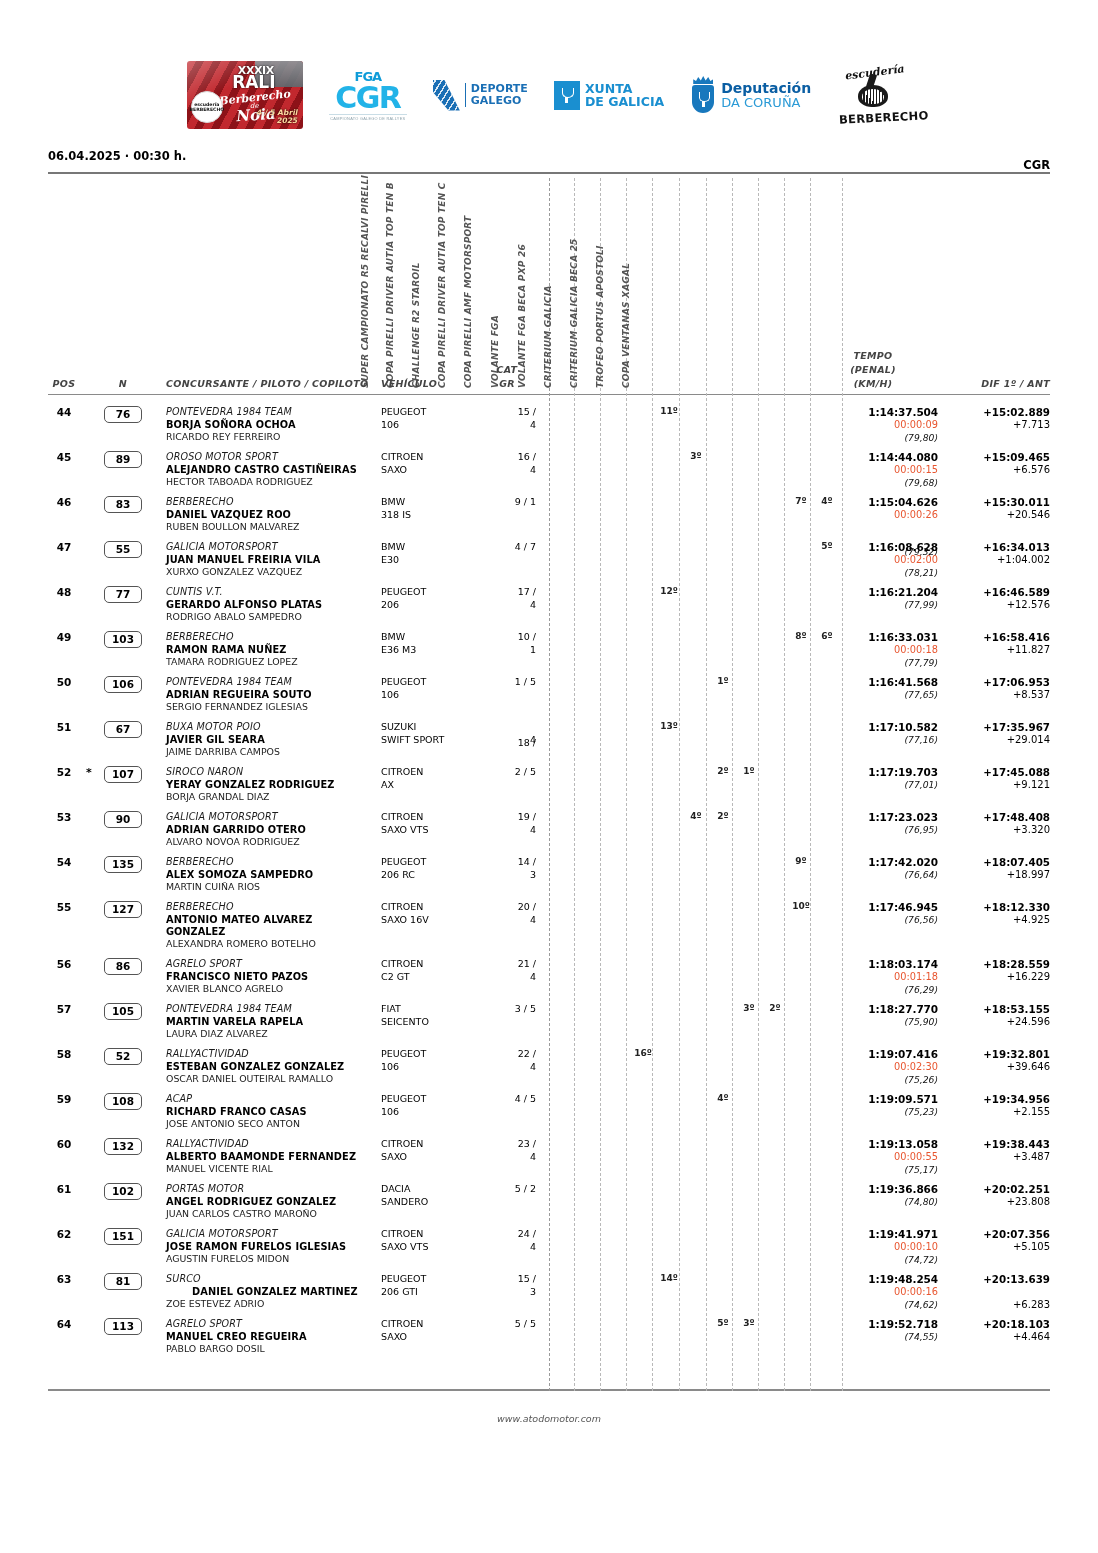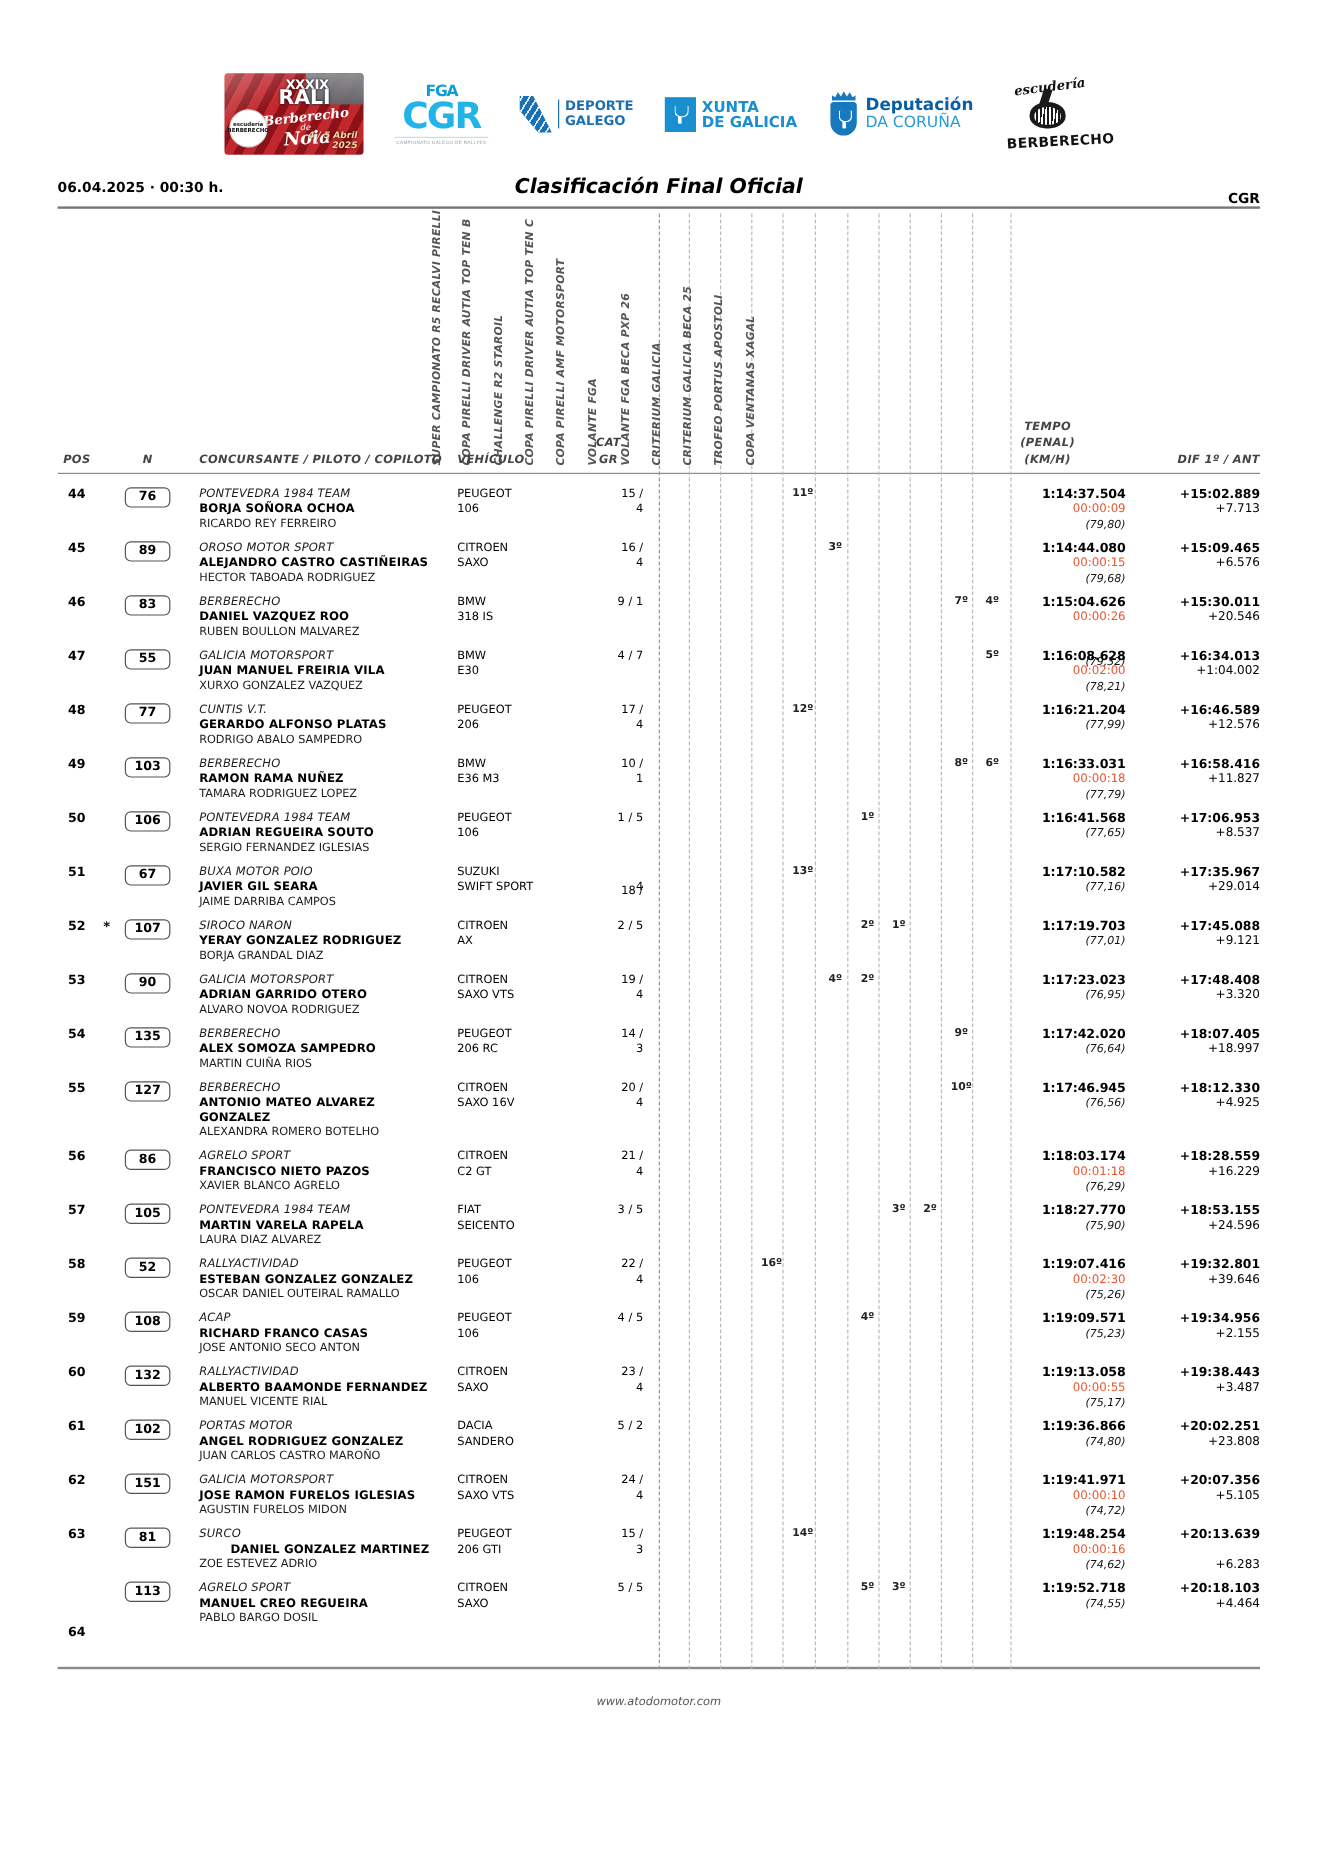--- a/index.html
+++ b/index.html
@@ -476,21 +476,20 @@
       <div class="rod"></div>
       <div class="fan"></div>
     </div>
     <div class="esc-bottom">BERBERECHO</div>
   </div>
 
 </div>
 
 <div class="title-row">
   <div class="title-date">06.04.2025 · 00:30 h.</div>
-  <div class="title-main">Clasificación Final Oficial</div>
   <div class="title-right">CGR</div>
 </div>
 <div class="rule-top"></div>
 
 <div class="table-area">
   <div class="rule-head"></div>
   <div class="rule-bottom"></div>
   <div id="vlines">
       <div class="vline solid-left" style="left: 501px; top: 0px; height: 1213px;"></div>
       <div class="vline" style="left: 526px; top: 0px; height: 1213px;"></div>
@@ -851,21 +850,21 @@
         <div class="r-cat1" style="top: 0px;">15 /</div>
         <div class="r-cat2" style="top: 13px;">3</div>
         <div class="r-trophy" style="left: 608px; top: 0px;">14º</div>
         <div class="r-time" style="top: 0px;">1:19:48.254</div>
         <div class="r-penal" style="top: 13px;">00:00:16</div>
         <div class="r-kmh" style="top: 26px;">(74,62)</div>
         <div class="r-dif1" style="top: 0px;">+20:13.639</div>
         <div class="r-dif2" style="top: 26px;">+6.283</div>
       </div>
       <div class="row" style="top: 1140px; height: 45px;">
-        <div class="r-pos" style="top: 0px; margin-top: 36px;">64</div>
+        <div class="r-pos" style="top: 0px;">64</div>
         <div class="r-num" style="top: 0px;">113</div>
         <div class="r-team" style="top: 0px;">AGRELO SPORT</div>
         <div class="r-driver" style="top: 13px;">MANUEL CREO REGUEIRA</div>
         <div class="r-copilot" style="top: 25px;">PABLO BARGO DOSIL</div>
         <div class="r-veh1" style="top: 0px;">CITROEN</div>
         <div class="r-veh2" style="top: 13px;">SAXO</div>
         <div class="r-cat1" style="top: 0px;">5 / 5</div>
         <div class="r-trophy" style="left: 662px; top: 0px;">5º</div>
         <div class="r-trophy" style="left: 688px; top: 0px;">3º</div>
         <div class="r-time" style="top: 0px;">1:19:52.718</div>

